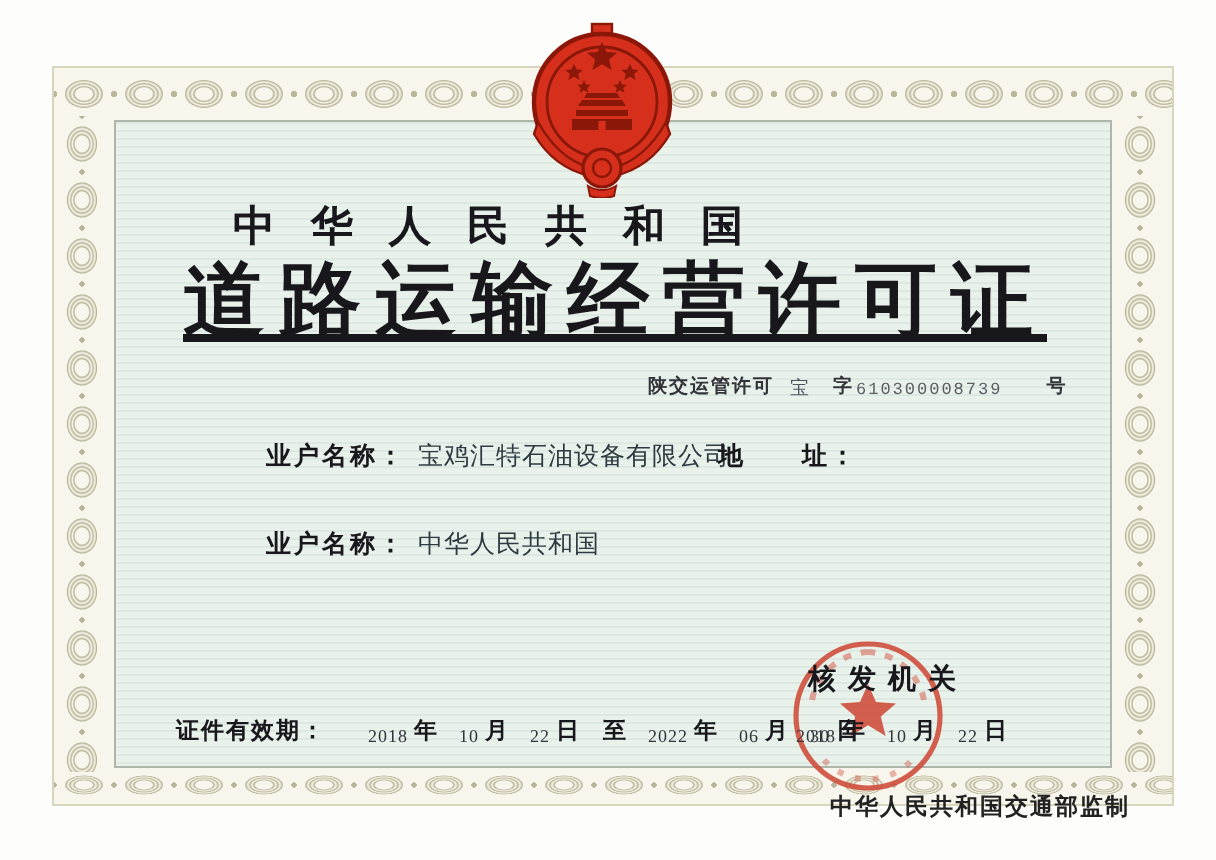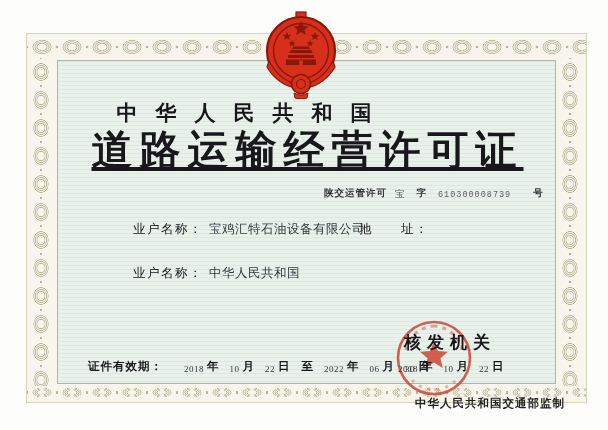--- a/index.html
+++ b/index.html
@@ -51,41 +51,41 @@
   }
   .main-title{
     position:absolute;top:123px;left:0;width:608px;text-align:center;z-index:4;
     font-weight:bold;font-size:41px;letter-spacing:7px;text-indent:7px;color:#17171c;text-decoration:underline;
   }
   
   .license-line{position:absolute;top:187px;left:324px;z-index:4;font-size:9.5px;white-space:nowrap;}
   .license-line .pfx{font-weight:bold;color:#33333a;letter-spacing:1px;}
   .license-line .region{color:#4c5560;margin-left:8px;position:relative;top:1px;}
   .license-line .zi{font-weight:bold;color:#33333a;margin-left:12px;}
-  .license-line .num{font-family:"Liberation Mono","DejaVu Sans Mono",monospace;font-size:8.5px;color:#5c5c64;margin-left:12px;letter-spacing:1px;position:relative;top:1px;}
+  .license-line .num{font-family:"Liberation Mono","DejaVu Sans Mono",monospace;font-size:8.5px;color:#5c5c64;margin-left:2px;letter-spacing:1px;position:relative;top:1px;}
   .license-line .sfx{font-weight:bold;color:#33333a;margin-left:22px;}
   
   .field{position:absolute;z-index:4;white-space:nowrap;}
-  .field .lbl{font-weight:normal;font-size:12.5px;letter-spacing:1.5px;color:#17171c;}
+  .field .lbl{font-weight:bold;font-size:12.5px;letter-spacing:1.5px;color:#17171c;}
   .field .val{font-size:12.5px;color:#2e3a40;margin-left:6px;letter-spacing:0.5px;}
   .owner-row{left:133px;top:219px;}
   .scope-row{left:133px;top:263px;}
   .addr-label{left:359px;top:219px;}
   .addr-value{
     position:absolute;left:358px;top:241px;width:156px;z-index:4;
     font-size:12.5px;line-height:22px;color:#2e3a40;letter-spacing:0.5px;
   }
   
   .validity{position:absolute;left:88px;top:356px;z-index:6;white-space:nowrap;}
   .validity .lbl{font-weight:bold;font-size:11.5px;letter-spacing:1px;color:#17171c;margin-right:10px;}
   .unit{font-weight:bold;font-size:11.5px;color:#17171c;}
   .fig{font-size:9px;color:#33333c;position:relative;top:2px;margin-right:3px;letter-spacing:0.5px;}
   .grp{margin-left:11px;}
   .zhi{margin-left:12px;}
-  .issuer-label{position:absolute;left:404px;top:331px;z-index:6;font-weight:bold;font-size:17px;letter-spacing:6px;color:#17171c;white-space:nowrap;text-align:center;}
+  .issuer-label{position:absolute;left:404px;top:331px;z-index:6;font-weight:bold;font-size:14px;letter-spacing:6px;color:#17171c;white-space:nowrap;text-align:center;}
   .issuer-date{position:absolute;left:386px;top:356px;z-index:6;white-space:nowrap;padding-left:12px;}
   .seal{position:absolute;left:392px;top:314px;width:84px;height:88px;z-index:5;opacity:0.88;}
   
   .footer-note{
     position:absolute;right:43px;top:396px;z-index:4;
     font-weight:bold;font-size:11.5px;letter-spacing:1px;color:#222;
   }
 </style>
 </head>
 <body>

